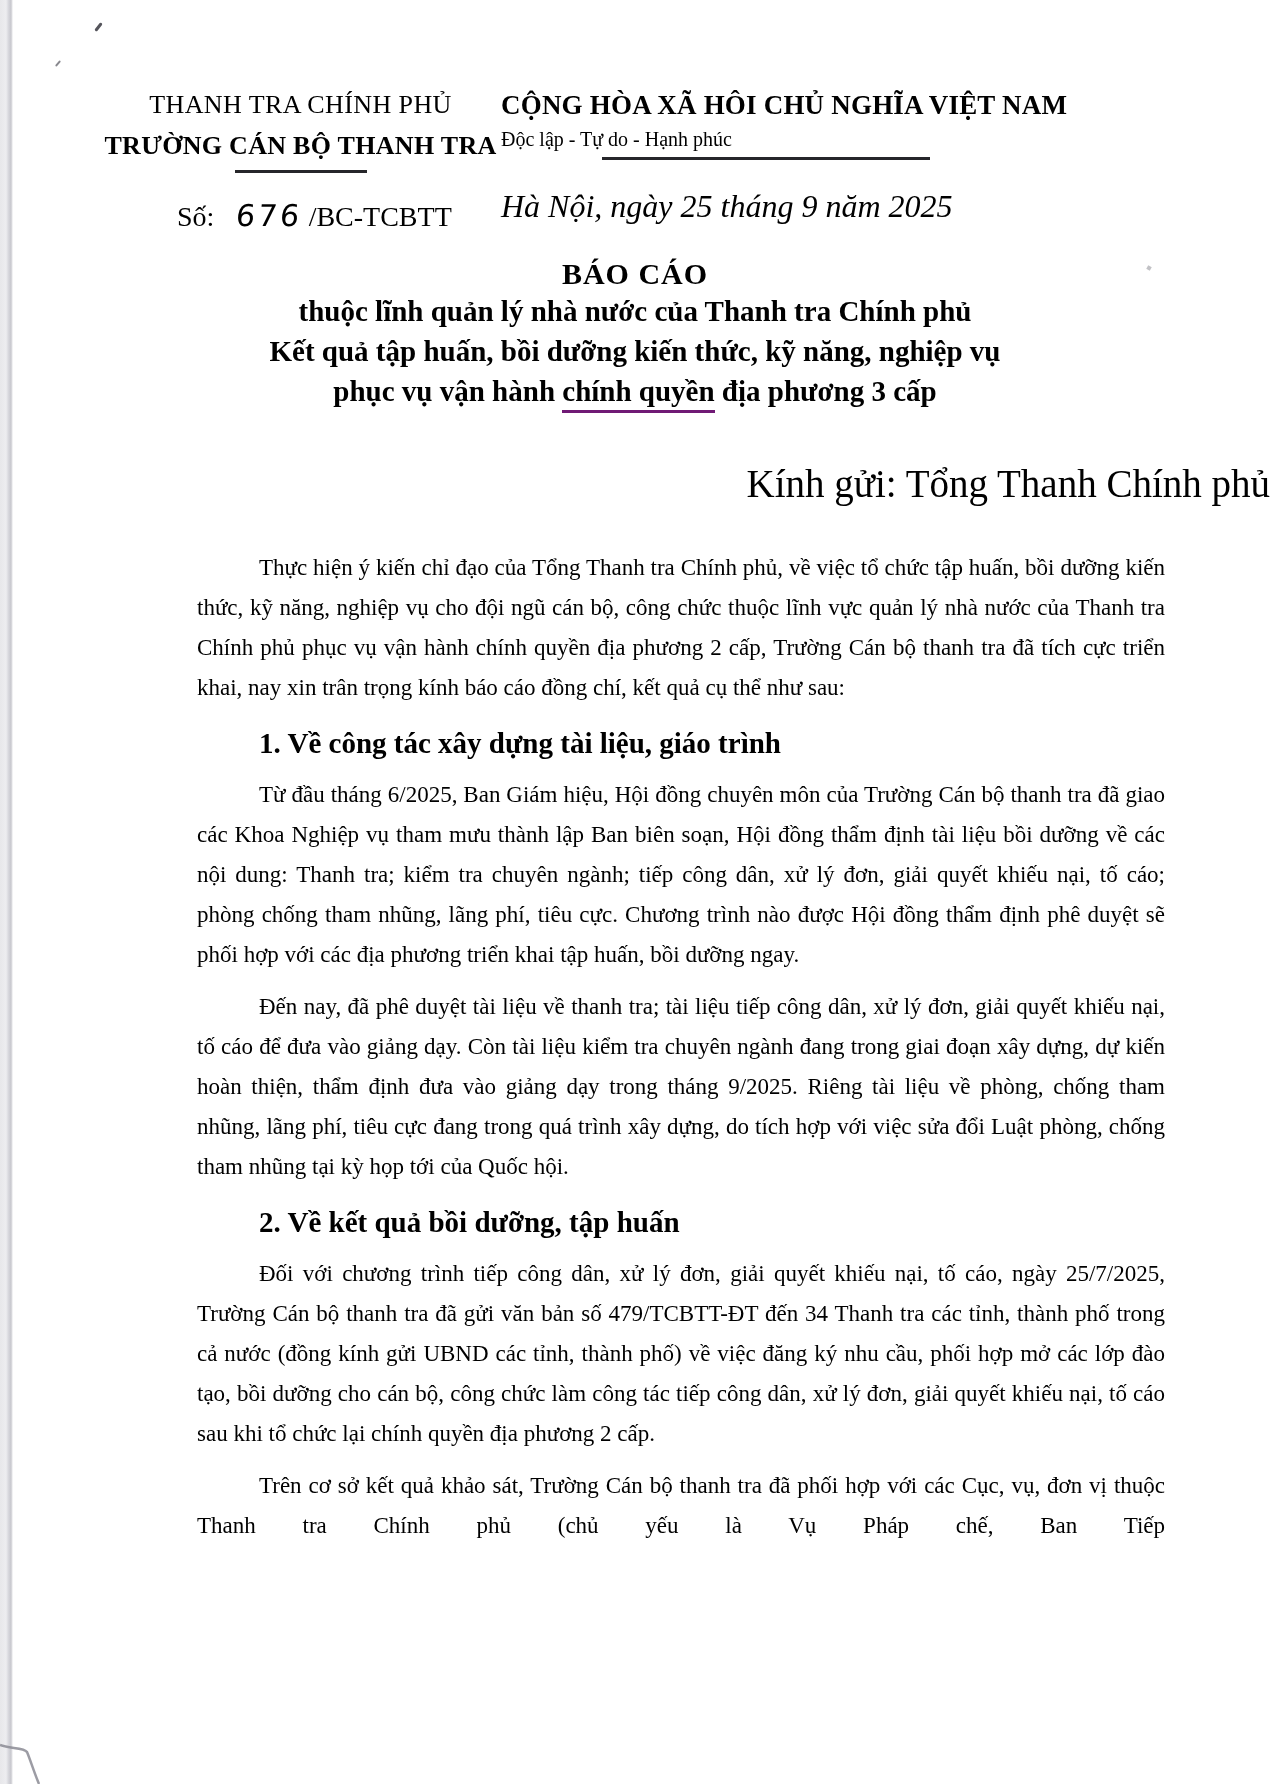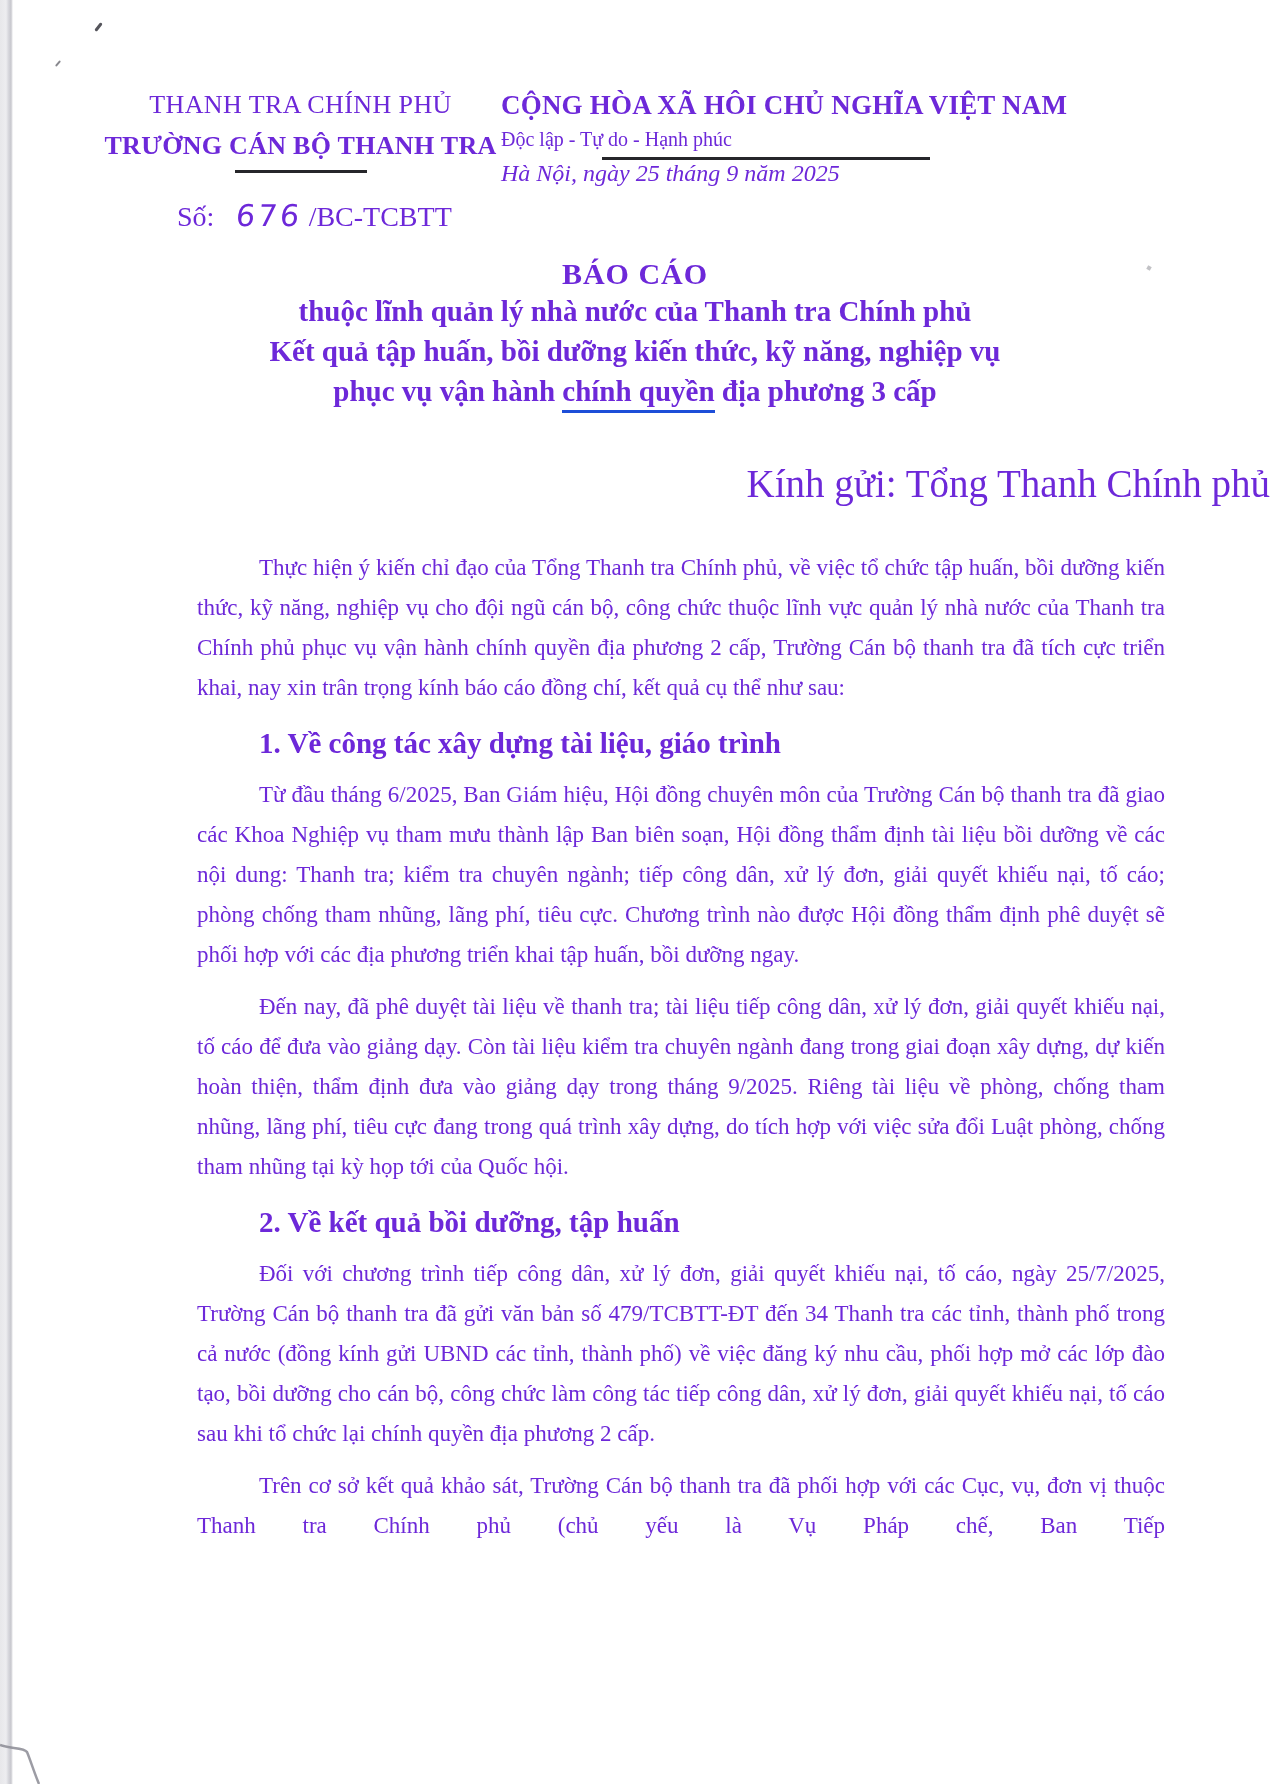--- a/index.html
+++ b/index.html
@@ -2,21 +2,21 @@
 <html><head>
 <meta charset="utf-8">
 <style>
   html,body { margin:0; padding:0; background:#ffffff; }
   .page {
     position:relative;
     width:1270px; height:1784px;
     background:#ffffff;
     overflow:hidden;
     font-family:"Liberation Serif","DejaVu Serif",serif;
-    color:#6d28d9;
+    color:#000000;
   }
   
   .scan-edge {
     position:absolute; left:0; top:0; width:14px; height:100%;
     background:linear-gradient(90deg,#e7e7ea 0px,#ededf0 6px,#d3d3d9 9px,#c8c8ce 11px,#ffffff 13px);
   }
   
   .speck-a { position:absolute; left:97px; top:22px; width:3px; height:10px; background:#55555c; transform:rotate(38deg); border-radius:2px; }
   .speck-b { position:absolute; left:57px; top:60px; width:2px; height:7px; background:#6a6a72; transform:rotate(40deg); border-radius:2px; opacity:.8; }
   .speck-c { position:absolute; left:1147px; top:266px; width:4px; height:4px; background:#a7a7ad; transform:rotate(30deg); opacity:.7; }
@@ -32,28 +32,28 @@
   .so-label { margin-right:22px; }
   .hand-number {
     font-family:"DejaVu Sans",sans-serif;
     font-size:30px; letter-spacing:3px; margin-right:6px;
     transform:skewX(-6deg); display:inline-block;
   }
   .national { width:530px; margin-left:3px; text-align:left; }
   .national-l1 { font-size:27px; font-weight:bold; letter-spacing:.2px; white-space:nowrap; }
   .national-l2 { font-size:20px; font-weight:normal; margin-top:7px; }
   .rule-long { width:328px; height:2.5px; background:#26262a; margin:6px auto 0 auto; }
-  .date-line { font-style:italic; font-size:24px; }
+  .date-line { margin-top:28px; font-style:italic; font-size:32px; }
 
   
   .title-block { text-align:center; margin-top:24px; }
   .title-kind { font-size:30px; font-weight:bold; letter-spacing:1px; }
   .title-line { font-size:29px; font-weight:bold; line-height:40px; }
   .title-line:first-of-type { margin-top:3px; }
-  .u-part { border-bottom:3px solid #1d4ed8; padding-bottom:3px; }
+  .u-part { border-bottom:3px solid #701a75; padding-bottom:3px; }
 
   
   .salutation { text-align:right; margin-top:50px; font-size:39px;padding-left:28px; }
 
   
   .doc-body { margin:42px 105px 0 197px; width:968px; }
   .para {
     font-size:23px; line-height:40px;
     text-align:justify; text-indent:62px;
     margin:12px 0 0 0;

